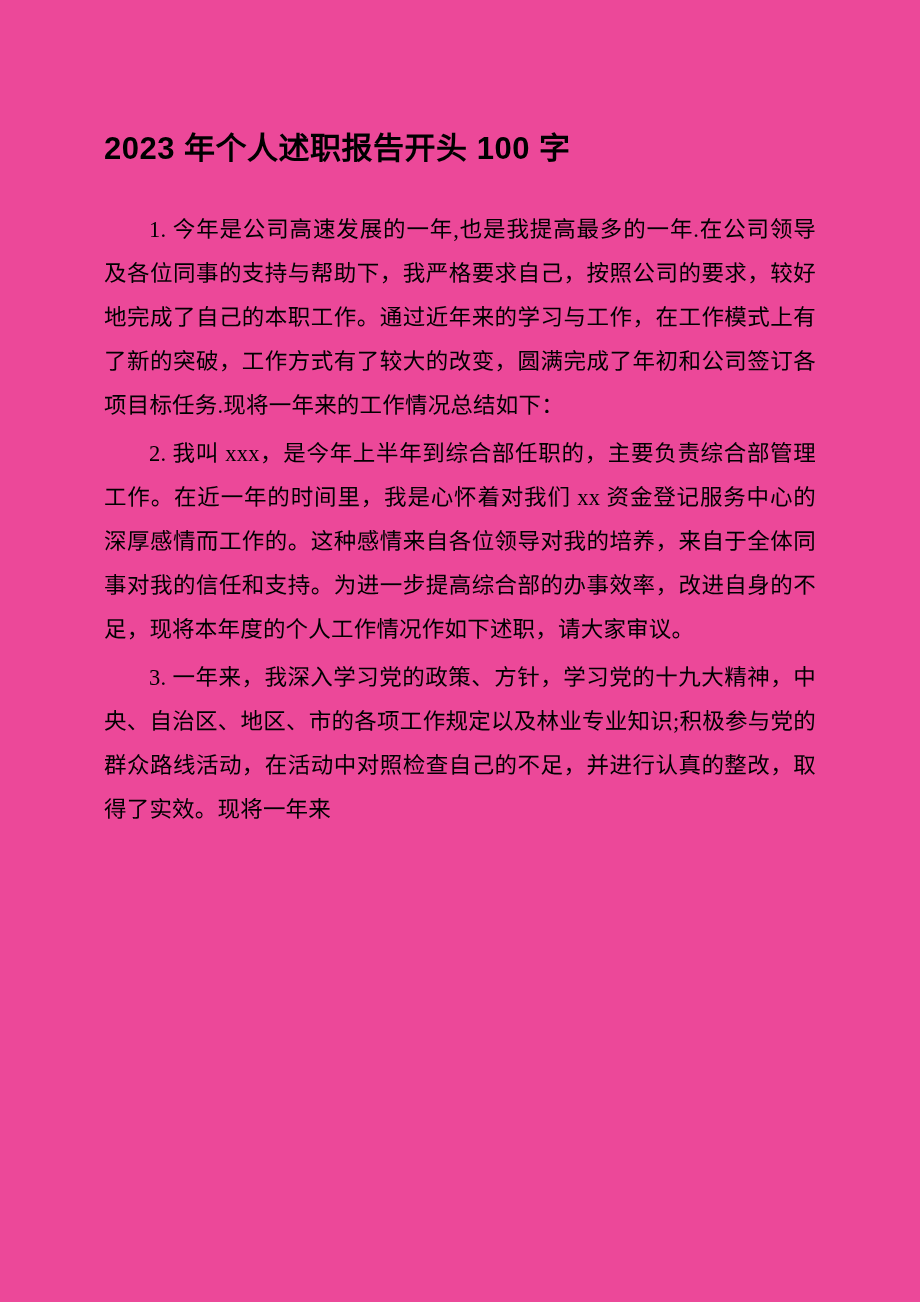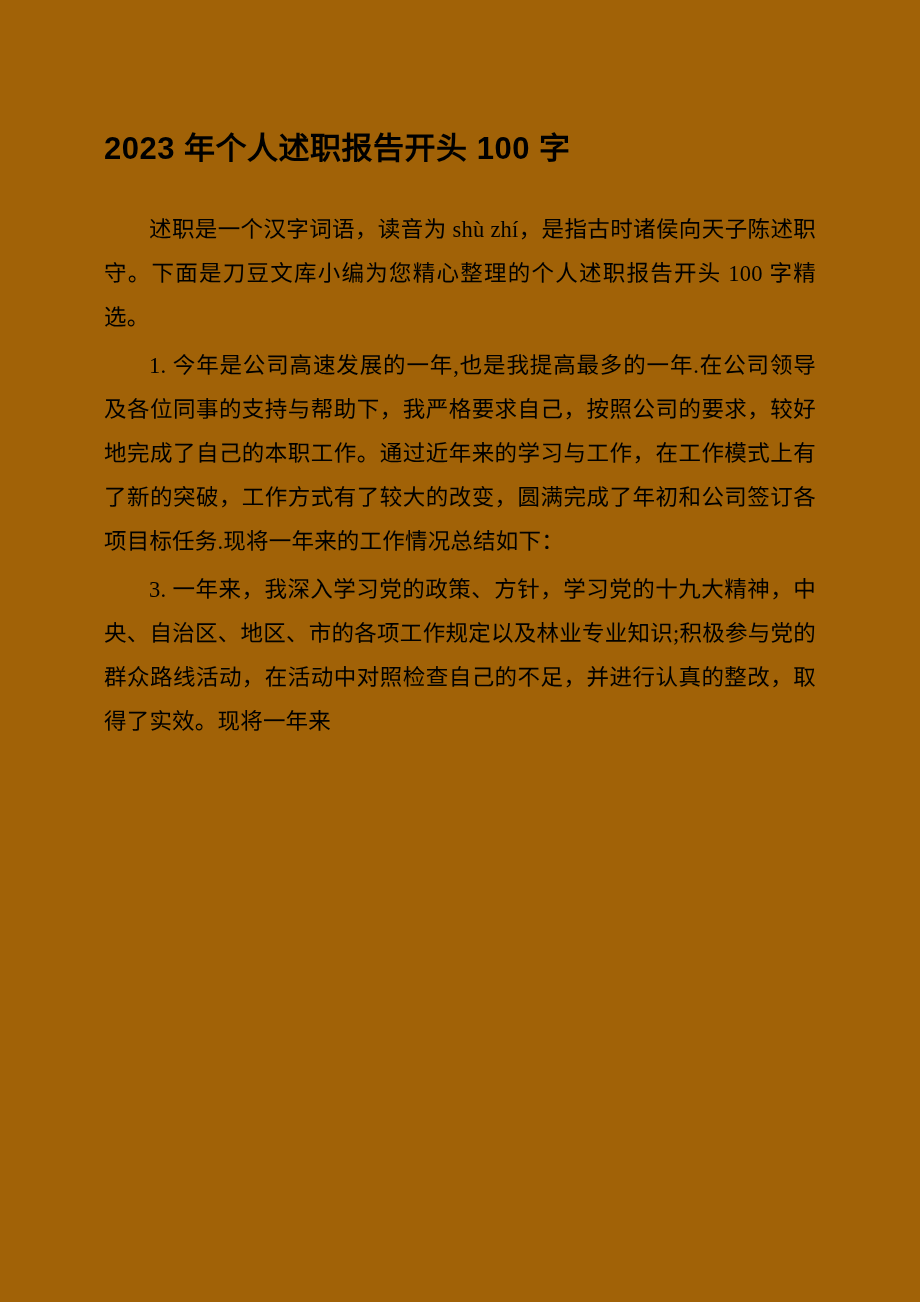--- a/index.html
+++ b/index.html
@@ -12,21 +12,21 @@
     height: 1302px;
     font-family: "Liberation Serif", "DejaVu Serif", serif;
     color: #000000;
     overflow: hidden;
   }
   .page {
     box-sizing: border-box;
     width: 920px;
     height: 1302px;
     padding: 128px 104px 12px 104px;
-    background: #a16207;
+    background: #ec4899;
   }
   .doc-title {
     font-family: "Liberation Sans", "DejaVu Sans", sans-serif;
     font-size: 31px;
     font-weight: bold;
     line-height: 1.35;
     margin: 0 0 38px 0;
     letter-spacing: 0.5px;
     color: #000000;
   }
@@ -44,16 +44,16 @@
   }
   .para:last-child {
     margin-bottom: 0;
   }
 </style>
 </head>
 <body>
 
 <div class="page">
   <h1 class="doc-title">2023 年个人述职报告开头 100 字</h1>
-  <p class="para indent">述职是一个汉字词语，读音为 shù zhí，是指古时诸侯向天子陈述职守。下面是刀豆文库小编为您精心整理的个人述职报告开头 100 字精选。</p>
   <p class="para indent">1. 今年是公司高速发展的一年,也是我提高最多的一年.在公司领导及各位同事的支持与帮助下，我严格要求自己，按照公司的要求，较好地完成了自己的本职工作。通过近年来的学习与工作，在工作模式上有了新的突破，工作方式有了较大的改变，圆满完成了年初和公司签订各项目标任务.现将一年来的工作情况总结如下：</p>
+  <p class="para indent">2. 我叫 xxx，是今年上半年到综合部任职的，主要负责综合部管理工作。在近一年的时间里，我是心怀着对我们 xx 资金登记服务中心的深厚感情而工作的。这种感情来自各位领导对我的培养，来自于全体同事对我的信任和支持。为进一步提高综合部的办事效率，改进自身的不足，现将本年度的个人工作情况作如下述职，请大家审议。</p>
   <p class="para indent">3. 一年来，我深入学习党的政策、方针，学习党的十九大精神，中央、自治区、地区、市的各项工作规定以及林业专业知识;积极参与党的群众路线活动，在活动中对照检查自己的不足，并进行认真的整改，取得了实效。现将一年来</p>
 </div>
 
 </body></html>

